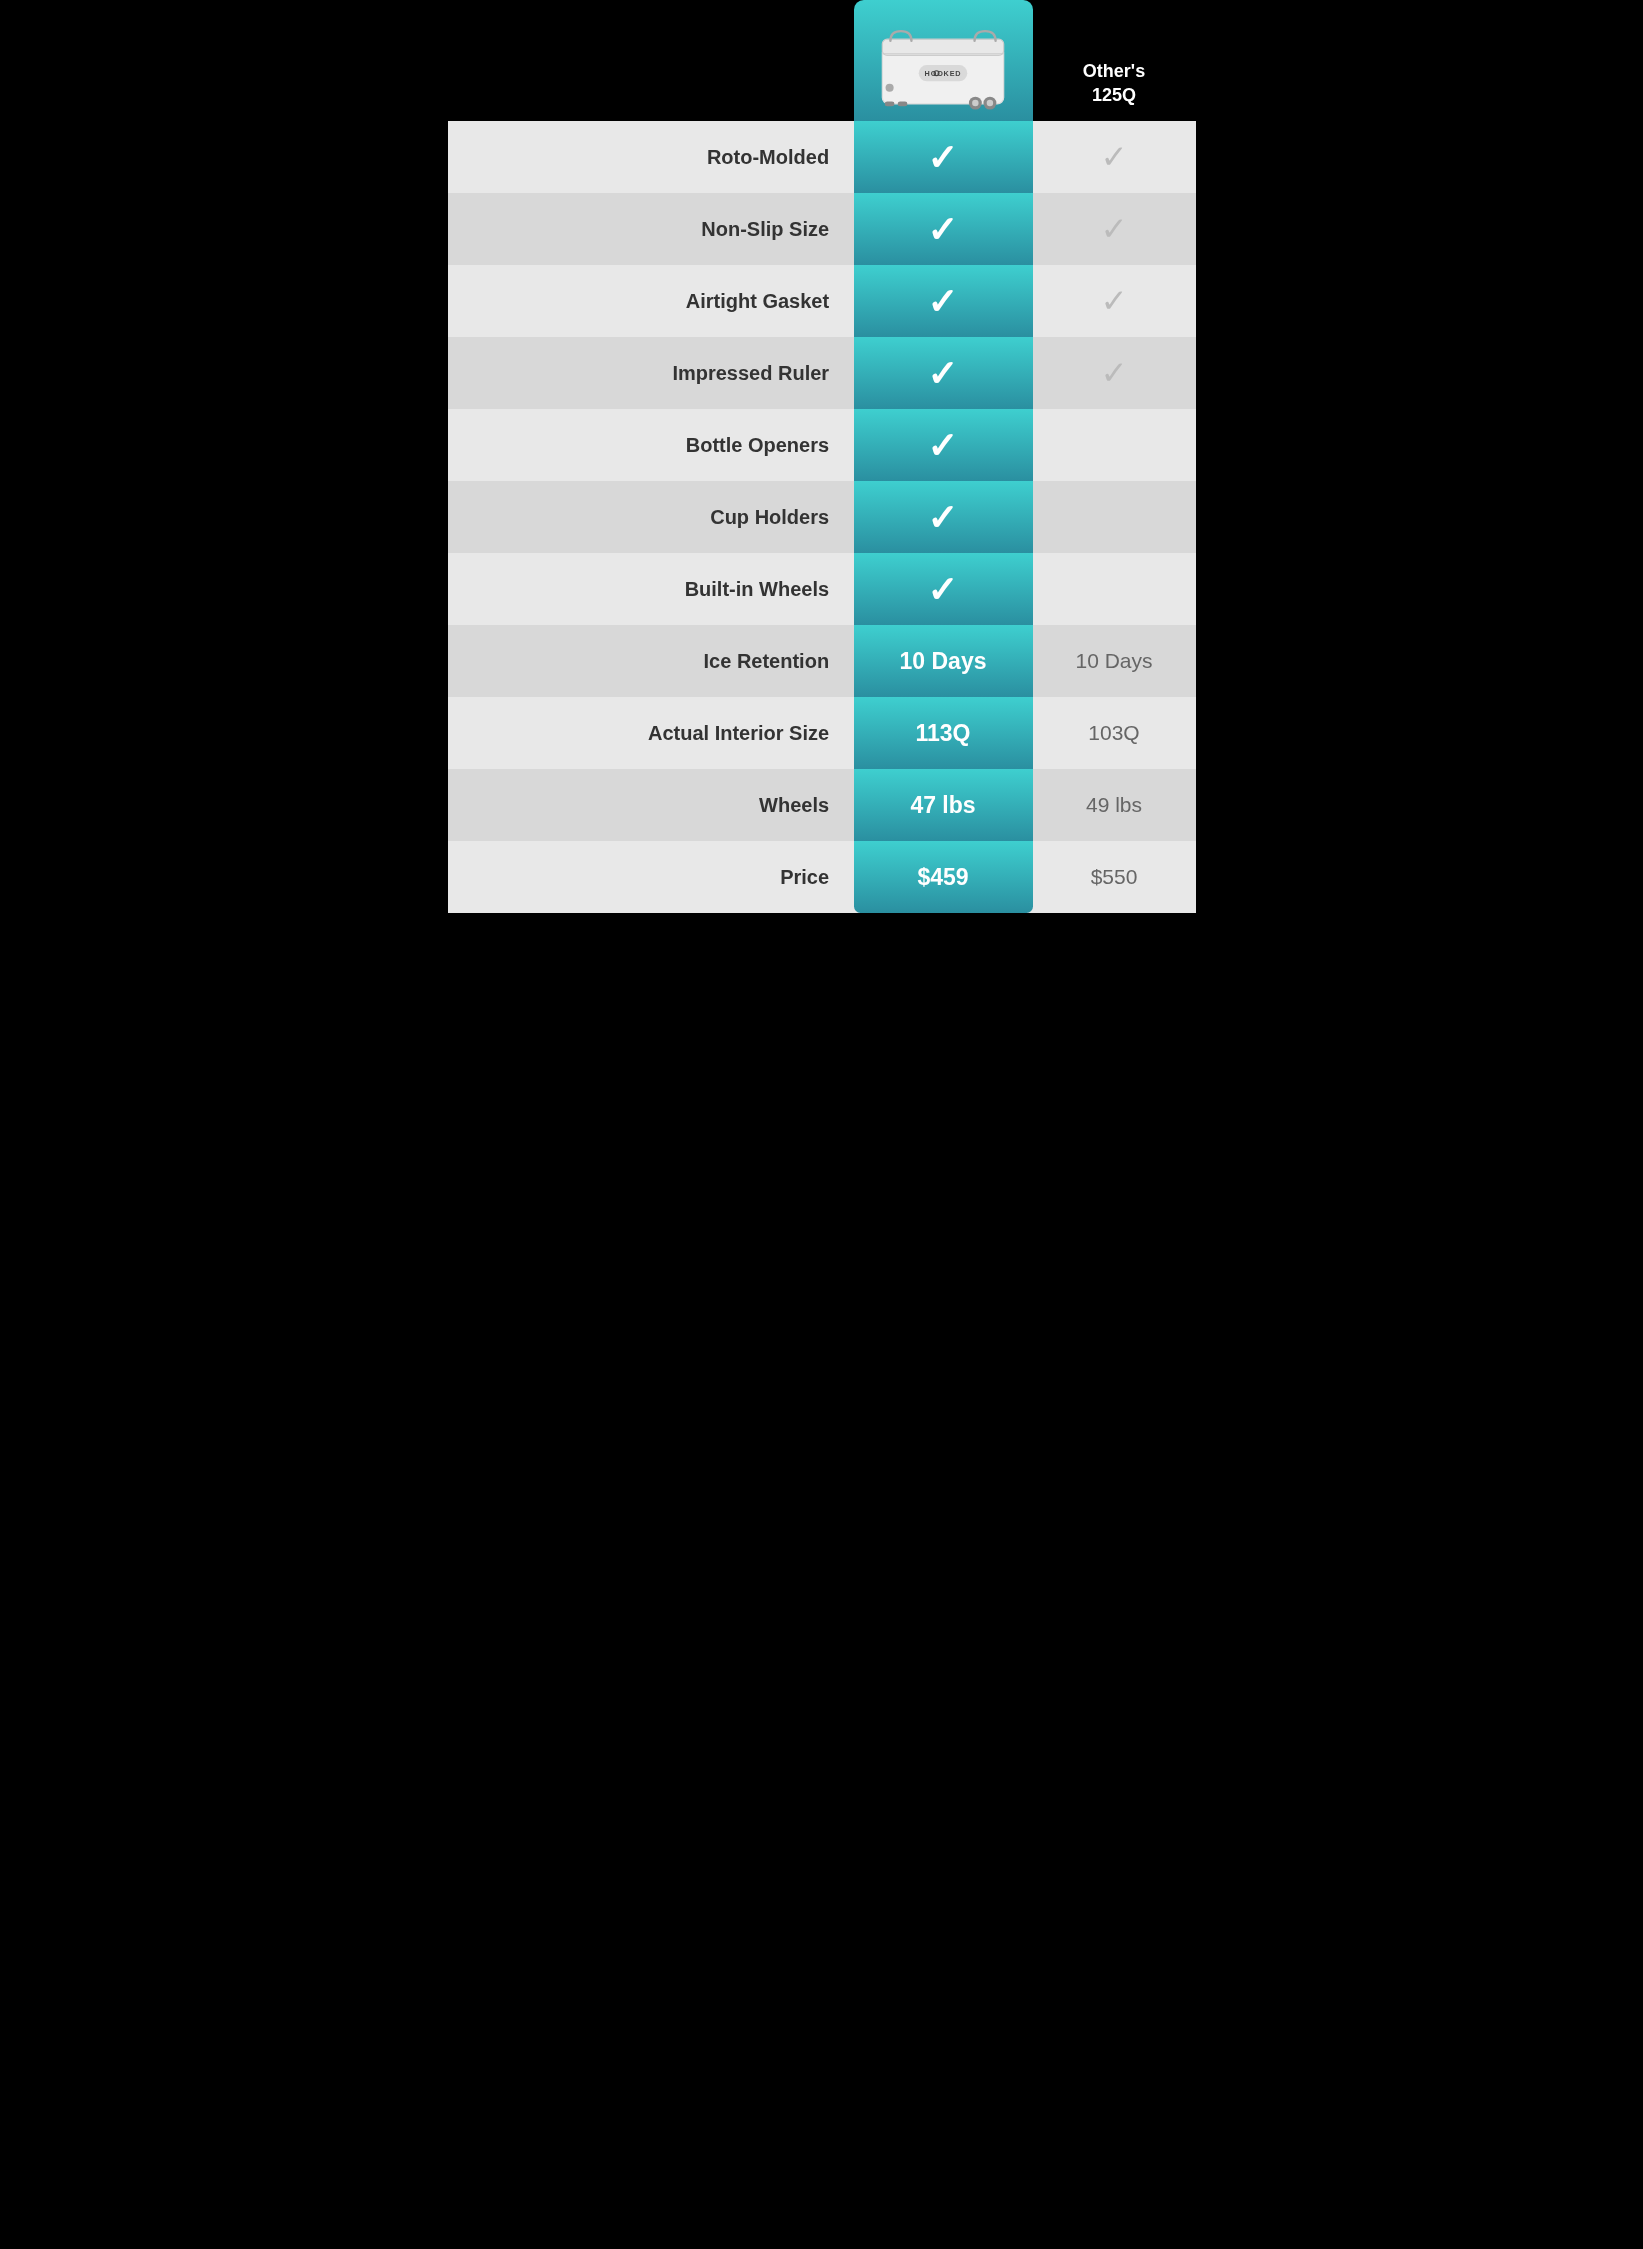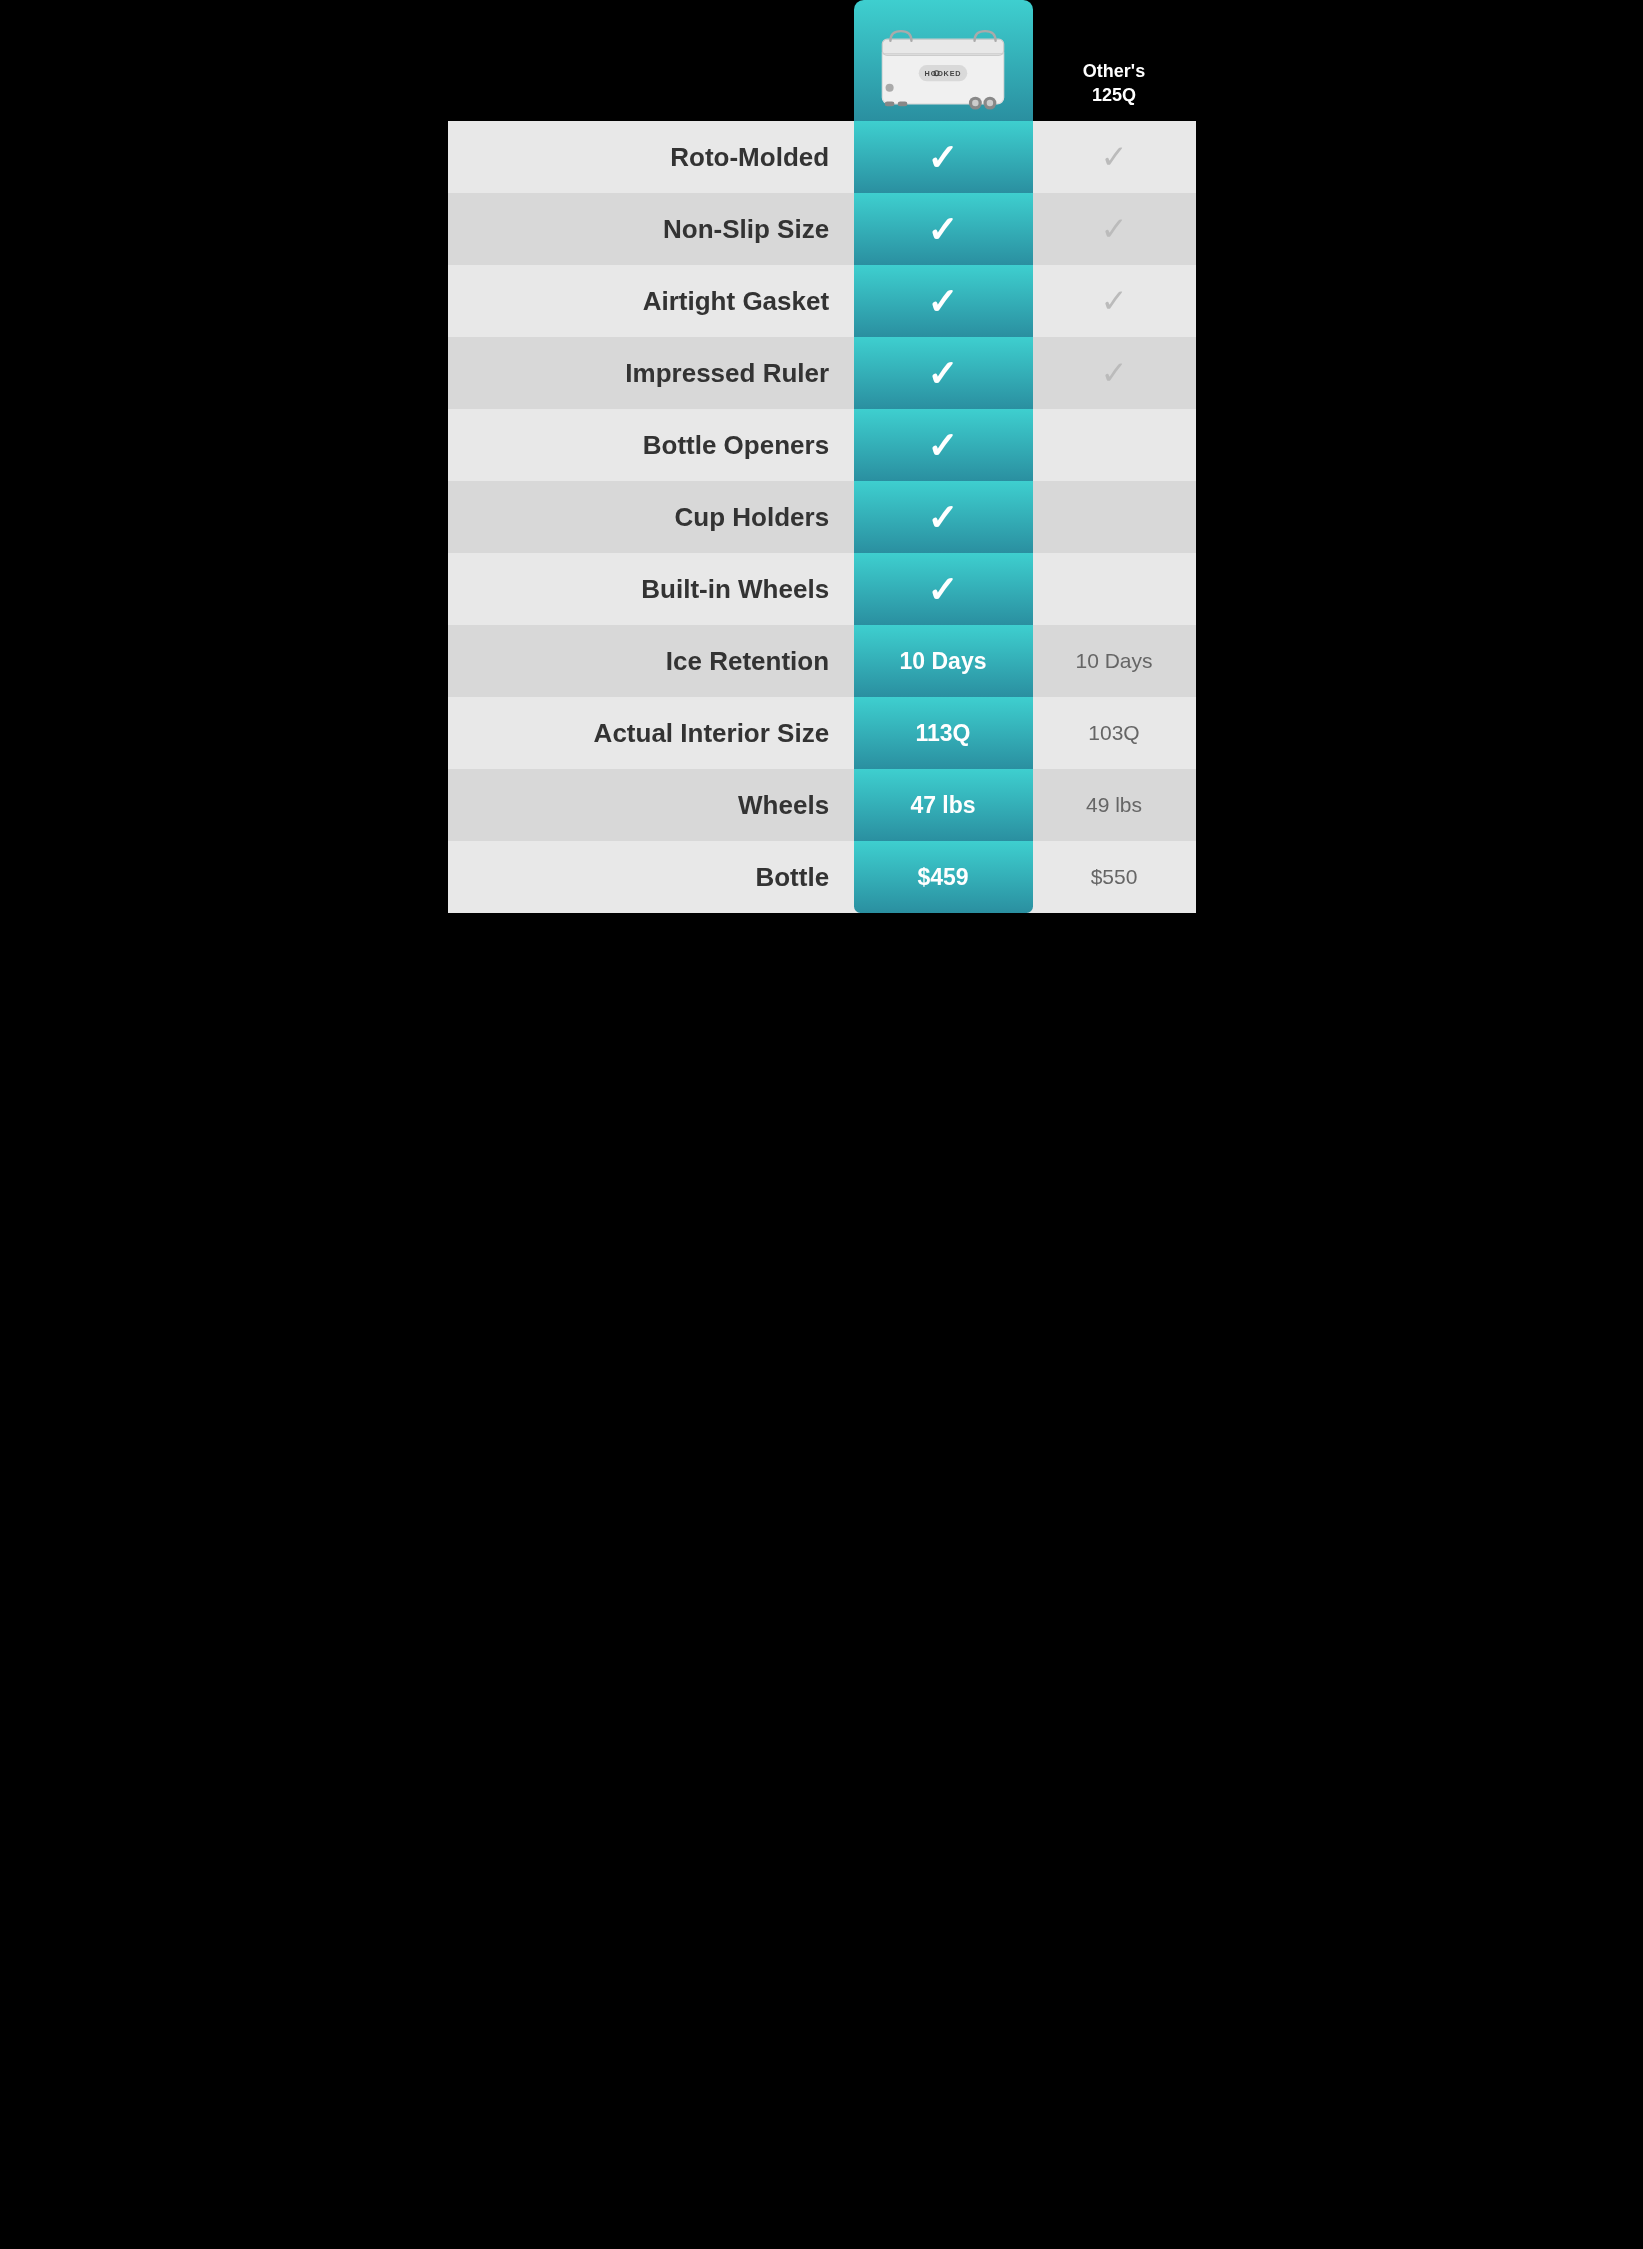--- a/index.html
+++ b/index.html
@@ -90,21 +90,21 @@
     }
 
     .table-row:nth-child(even) {
       background: #d8d8d8;
     }
 
     .row-label {
       flex: 0 0 406px;
       text-align: right;
       padding-right: 24.4px;
-      font-size: 26px;
+      font-size: 20px;
       font-weight: 700;
       color: #333;
     }
 
     .row-hooked {
       flex: 0 0 179px;
       background: linear-gradient(to bottom, #3ecfcf, #2a8fa0);
       display: flex;
       align-items: center;
       justify-content: center;
@@ -282,21 +282,21 @@
       <div class="table-row">
         <div class="row-label">Wheels</div>
         <div class="row-hooked">
           <span class="value-hooked">47 lbs</span>
         </div>
         <div class="row-others">
           <span class="value-others">49 lbs</span>
         </div>
       </div>
       <div class="table-row">
-        <div class="row-label">Bottle</div>
+        <div class="row-label">Price</div>
         <div class="row-hooked">
           <span class="value-hooked">$459</span>
         </div>
         <div class="row-others">
           <span class="value-others">$550</span>
         </div>
       </div>
     </div>
 
 </div>

